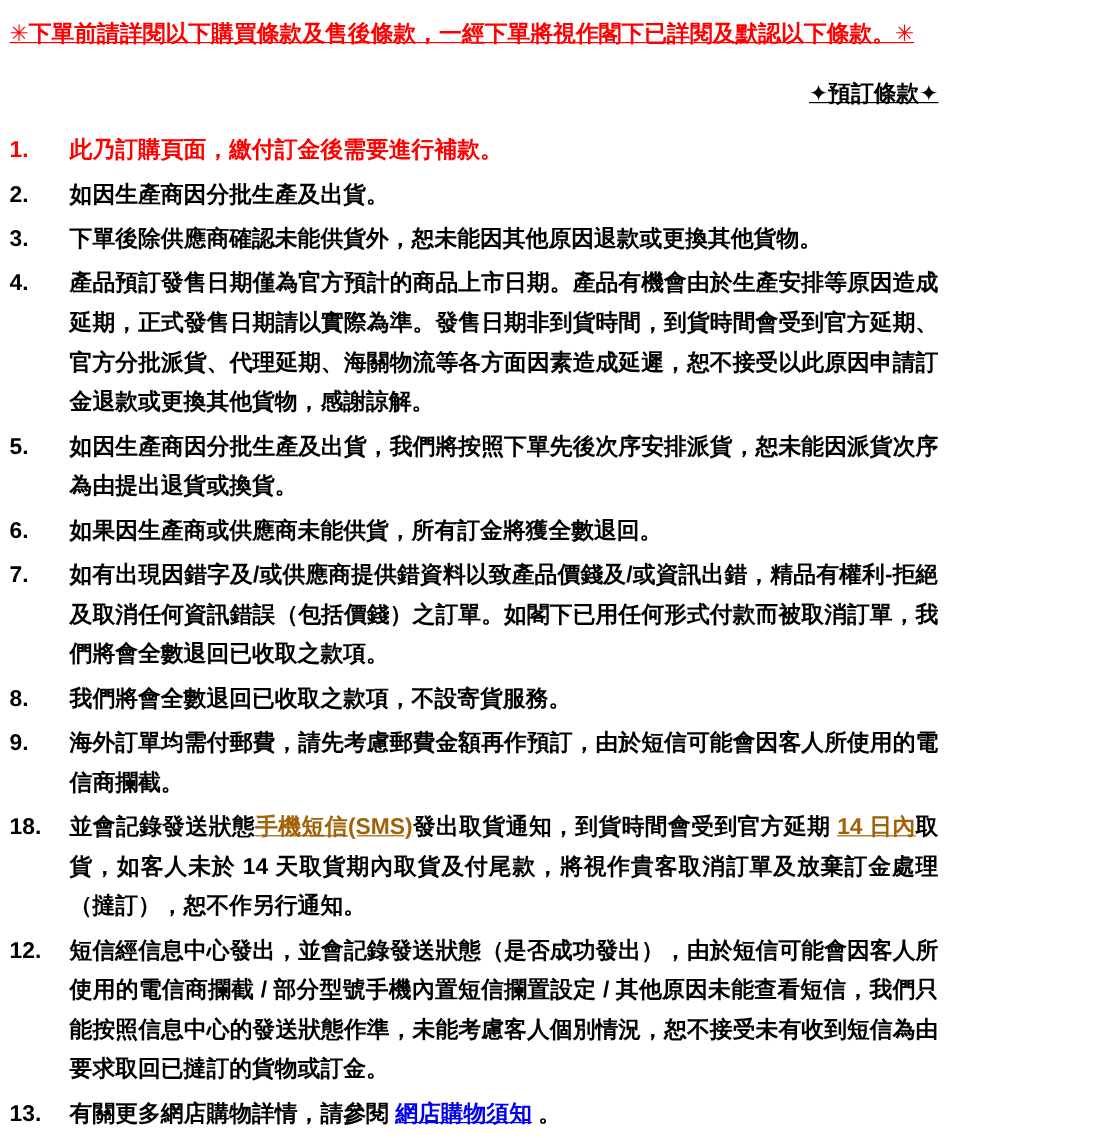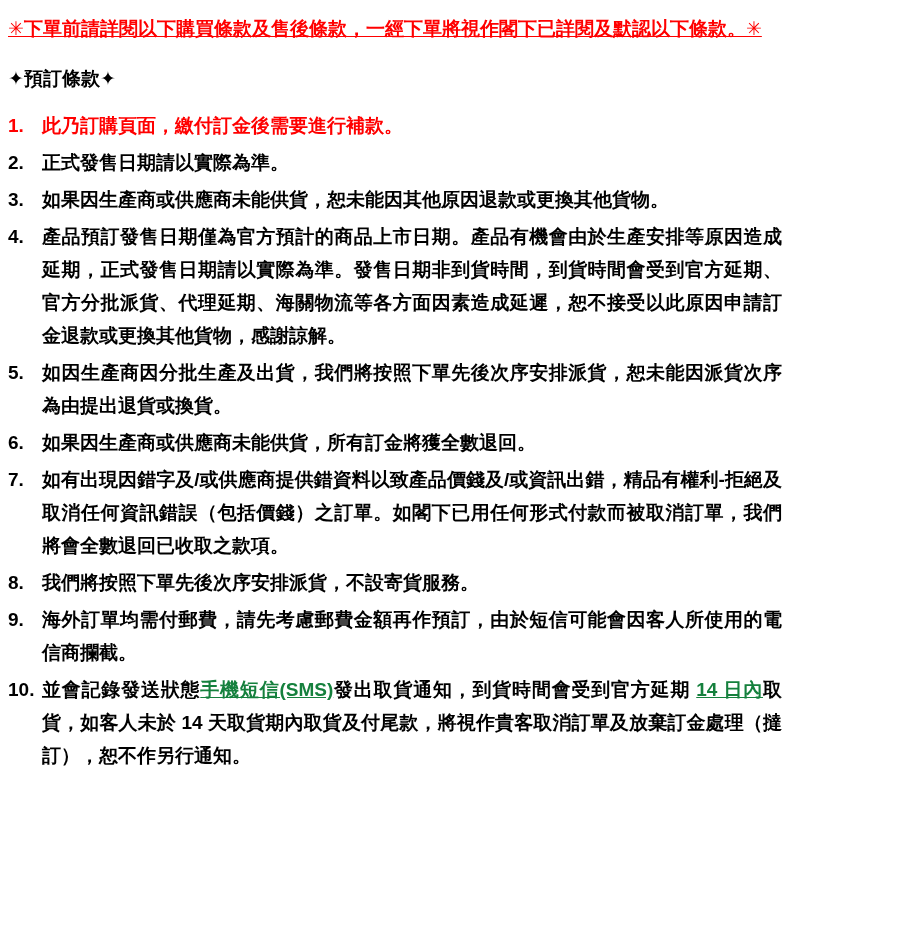--- a/index.html
+++ b/index.html
@@ -17,44 +17,47 @@
     line-height: 33px;
     color: #000000;
   }
   .notice {
     color: #ff0000;
     text-decoration: underline;
     margin-bottom: 17px;
   }
   .section-title {
     color: #000000;
+    text-decoration: underline;
     margin-bottom: 14px;
+    text-align: right;
   }
   .terms-list {
     display: block;
   }
   .term-item {
     display: flex;
     align-items: flex-start;
     margin-bottom: 4px;
   }
   .term-item.red .term-number,
   .term-item.red .term-text {
     color: #ff0000;
   }
   .term-number {
     flex: 0 0 34px;
     width: 34px;
   }
   .term-text {
     flex: 1 1 auto;
     text-align: justify;
+    margin-left: 16px;
   }
   .seg-red-underline {
-    color: #15803d;
+    color: #a16207;
     text-decoration: underline;
   }
   a.seg-link {
     color: #0000ee;
     text-decoration: underline;
     cursor: pointer;
   }
 </style>
 </head>
 <body>
@@ -64,48 +67,56 @@
 
   <div class="section-title">✦預訂條款✦</div>
 
   <div class="terms-list">
       <div class="term-item red">
         <span class="term-number">1.</span>
         <div class="term-text"><span>此乃訂購頁面，繳付訂金後需要進行補款。</span></div>
       </div>
       <div class="term-item">
         <span class="term-number">2.</span>
-        <div class="term-text"><span>正式發售日期請以實際為準。</span></div>
+        <div class="term-text"><span>如因生產商因分批生產及出貨。</span></div>
       </div>
       <div class="term-item">
         <span class="term-number">3.</span>
-        <div class="term-text"><span>如果因生產商或供應商未能供貨，恕未能因其他原因退款或更換其他貨物。</span></div>
+        <div class="term-text"><span>下單後除供應商確認未能供貨外，恕未能因其他原因退款或更換其他貨物。</span></div>
       </div>
       <div class="term-item">
         <span class="term-number">4.</span>
         <div class="term-text"><span>產品預訂發售日期僅為官方預計的商品上市日期。產品有機會由於生產安排等原因造成延期，正式發售日期請以實際為準。發售日期非到貨時間，到貨時間會受到官方延期、官方分批派貨、代理延期、海關物流等各方面因素造成延遲，恕不接受以此原因申請訂金退款或更換其他貨物，感謝諒解。</span></div>
       </div>
       <div class="term-item">
         <span class="term-number">5.</span>
         <div class="term-text"><span>如因生產商因分批生產及出貨，我們將按照下單先後次序安排派貨，恕未能因派貨次序為由提出退貨或換貨。</span></div>
       </div>
       <div class="term-item">
         <span class="term-number">6.</span>
         <div class="term-text"><span>如果因生產商或供應商未能供貨，所有訂金將獲全數退回。</span></div>
       </div>
       <div class="term-item">
         <span class="term-number">7.</span>
         <div class="term-text"><span>如有出現因錯字及/或供應商提供錯資料以致產品價錢及/或資訊出錯，精品有權利-拒絕及取消任何資訊錯誤（包括價錢）之訂單。如閣下已用任何形式付款而被取消訂單，我們將會全數退回已收取之款項。</span></div>
       </div>
       <div class="term-item">
         <span class="term-number">8.</span>
-        <div class="term-text"><span>我們將按照下單先後次序安排派貨，不設寄貨服務。</span></div>
+        <div class="term-text"><span>我們將會全數退回已收取之款項，不設寄貨服務。</span></div>
       </div>
       <div class="term-item">
         <span class="term-number">9.</span>
         <div class="term-text"><span>海外訂單均需付郵費，請先考慮郵費金額再作預訂，由於短信可能會因客人所使用的電信商攔截。</span></div>
       </div>
       <div class="term-item">
-        <span class="term-number">10.</span>
+        <span class="term-number">18.</span>
         <div class="term-text"><span>並會記錄發送狀態</span><span class="seg-red-underline">手機短信(SMS)</span><span>發出取貨通知，到貨時間會受到官方延期 </span><span class="seg-red-underline">14 日內</span><span>取貨，如客人未於 14 天取貨期內取貨及付尾款，將視作貴客取消訂單及放棄訂金處理（撻訂），恕不作另行通知。</span></div>
+      </div>
+      <div class="term-item">
+        <span class="term-number">12.</span>
+        <div class="term-text"><span>短信經信息中心發出，並會記錄發送狀態（是否成功發出），由於短信可能會因客人所使用的電信商攔截 / 部分型號手機內置短信攔置設定 / 其他原因未能查看短信，我們只能按照信息中心的發送狀態作準，未能考慮客人個別情況，恕不接受未有收到短信為由要求取回已撻訂的貨物或訂金。</span></div>
+      </div>
+      <div class="term-item">
+        <span class="term-number">13.</span>
+        <div class="term-text"><span>有關更多網店購物詳情，請參閱 </span><a href="#" class="seg-link">網店購物須知</a><span> 。</span></div>
       </div>
     </div>
 </div>
 
 </body></html>

